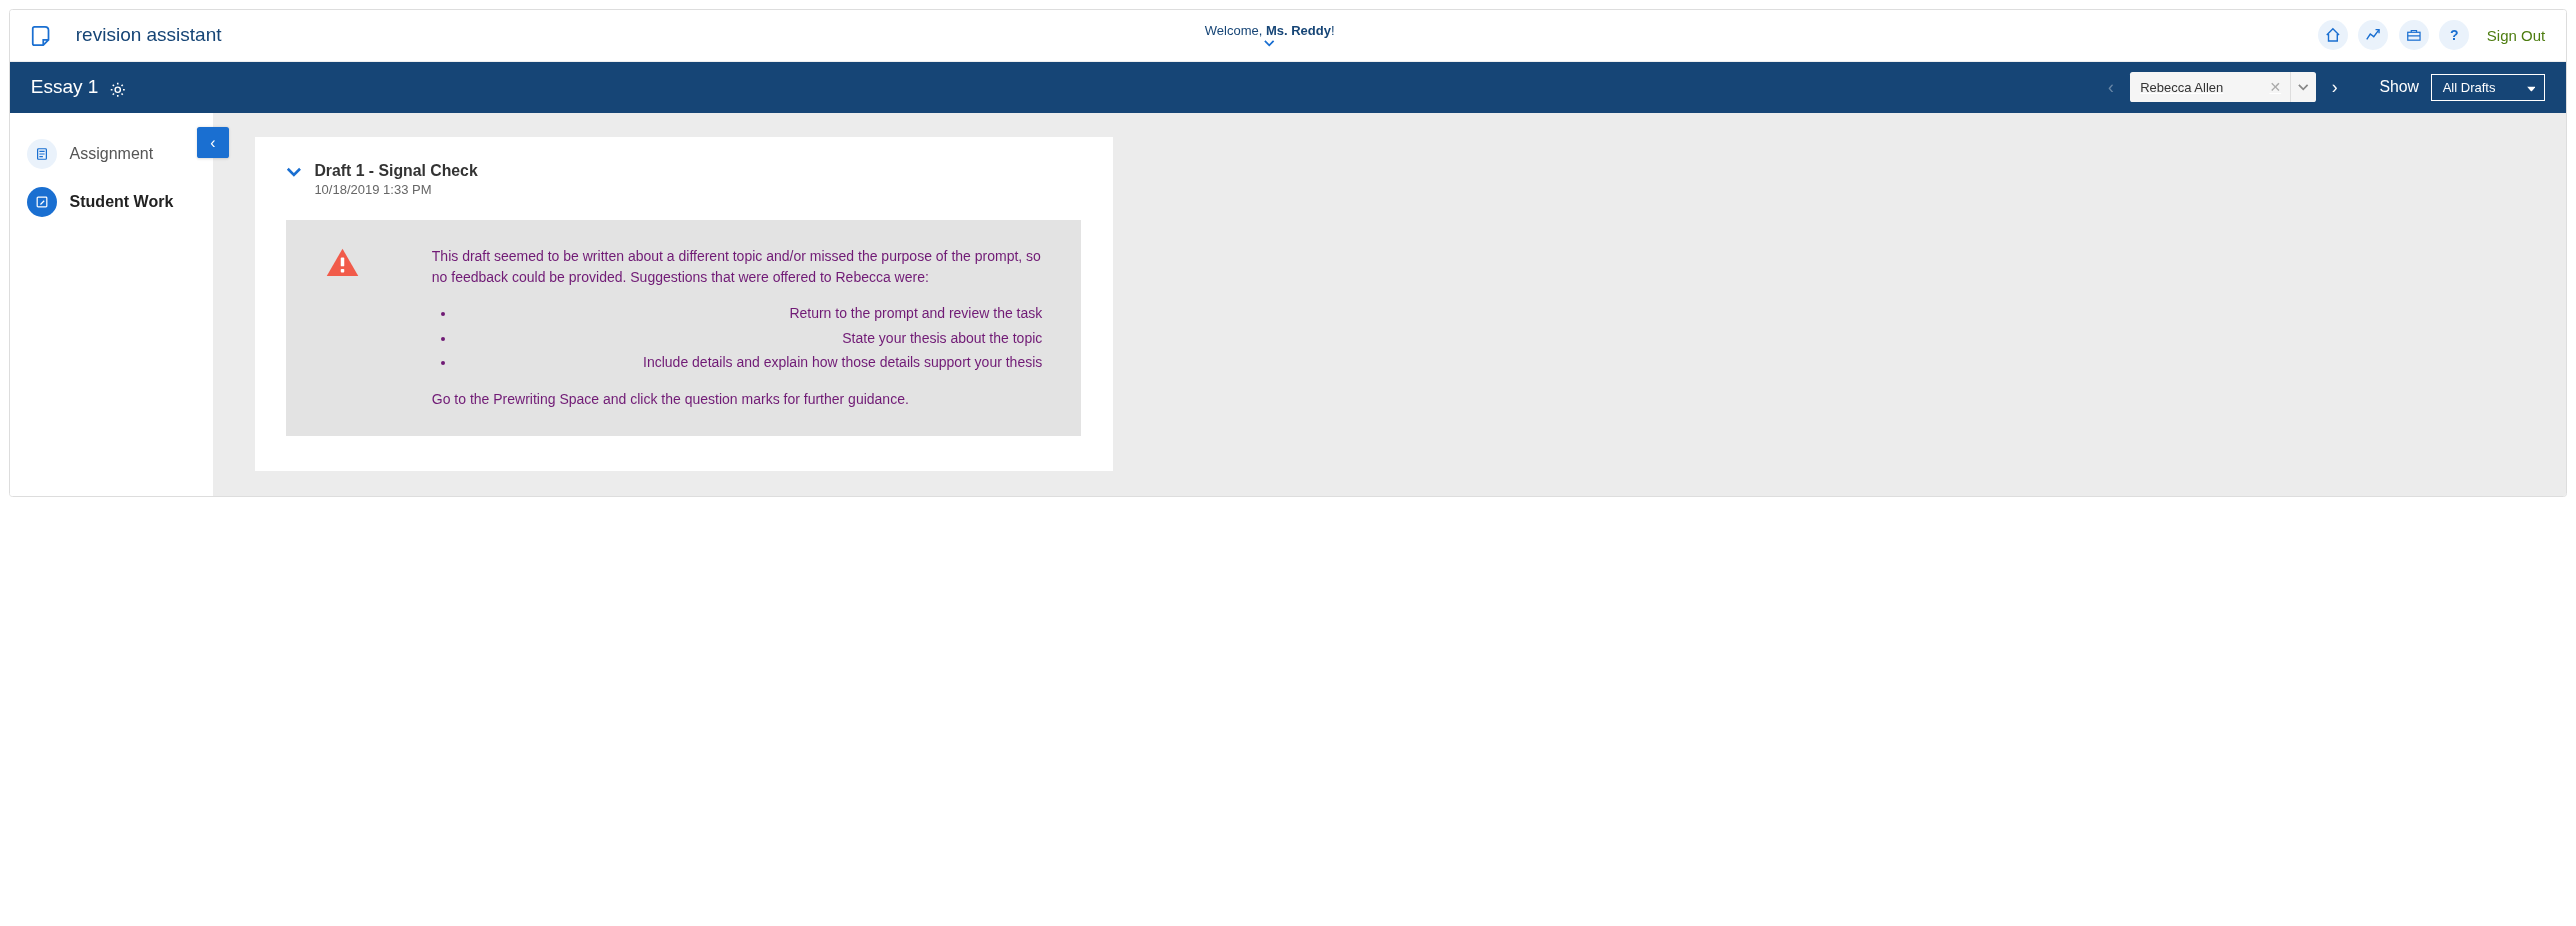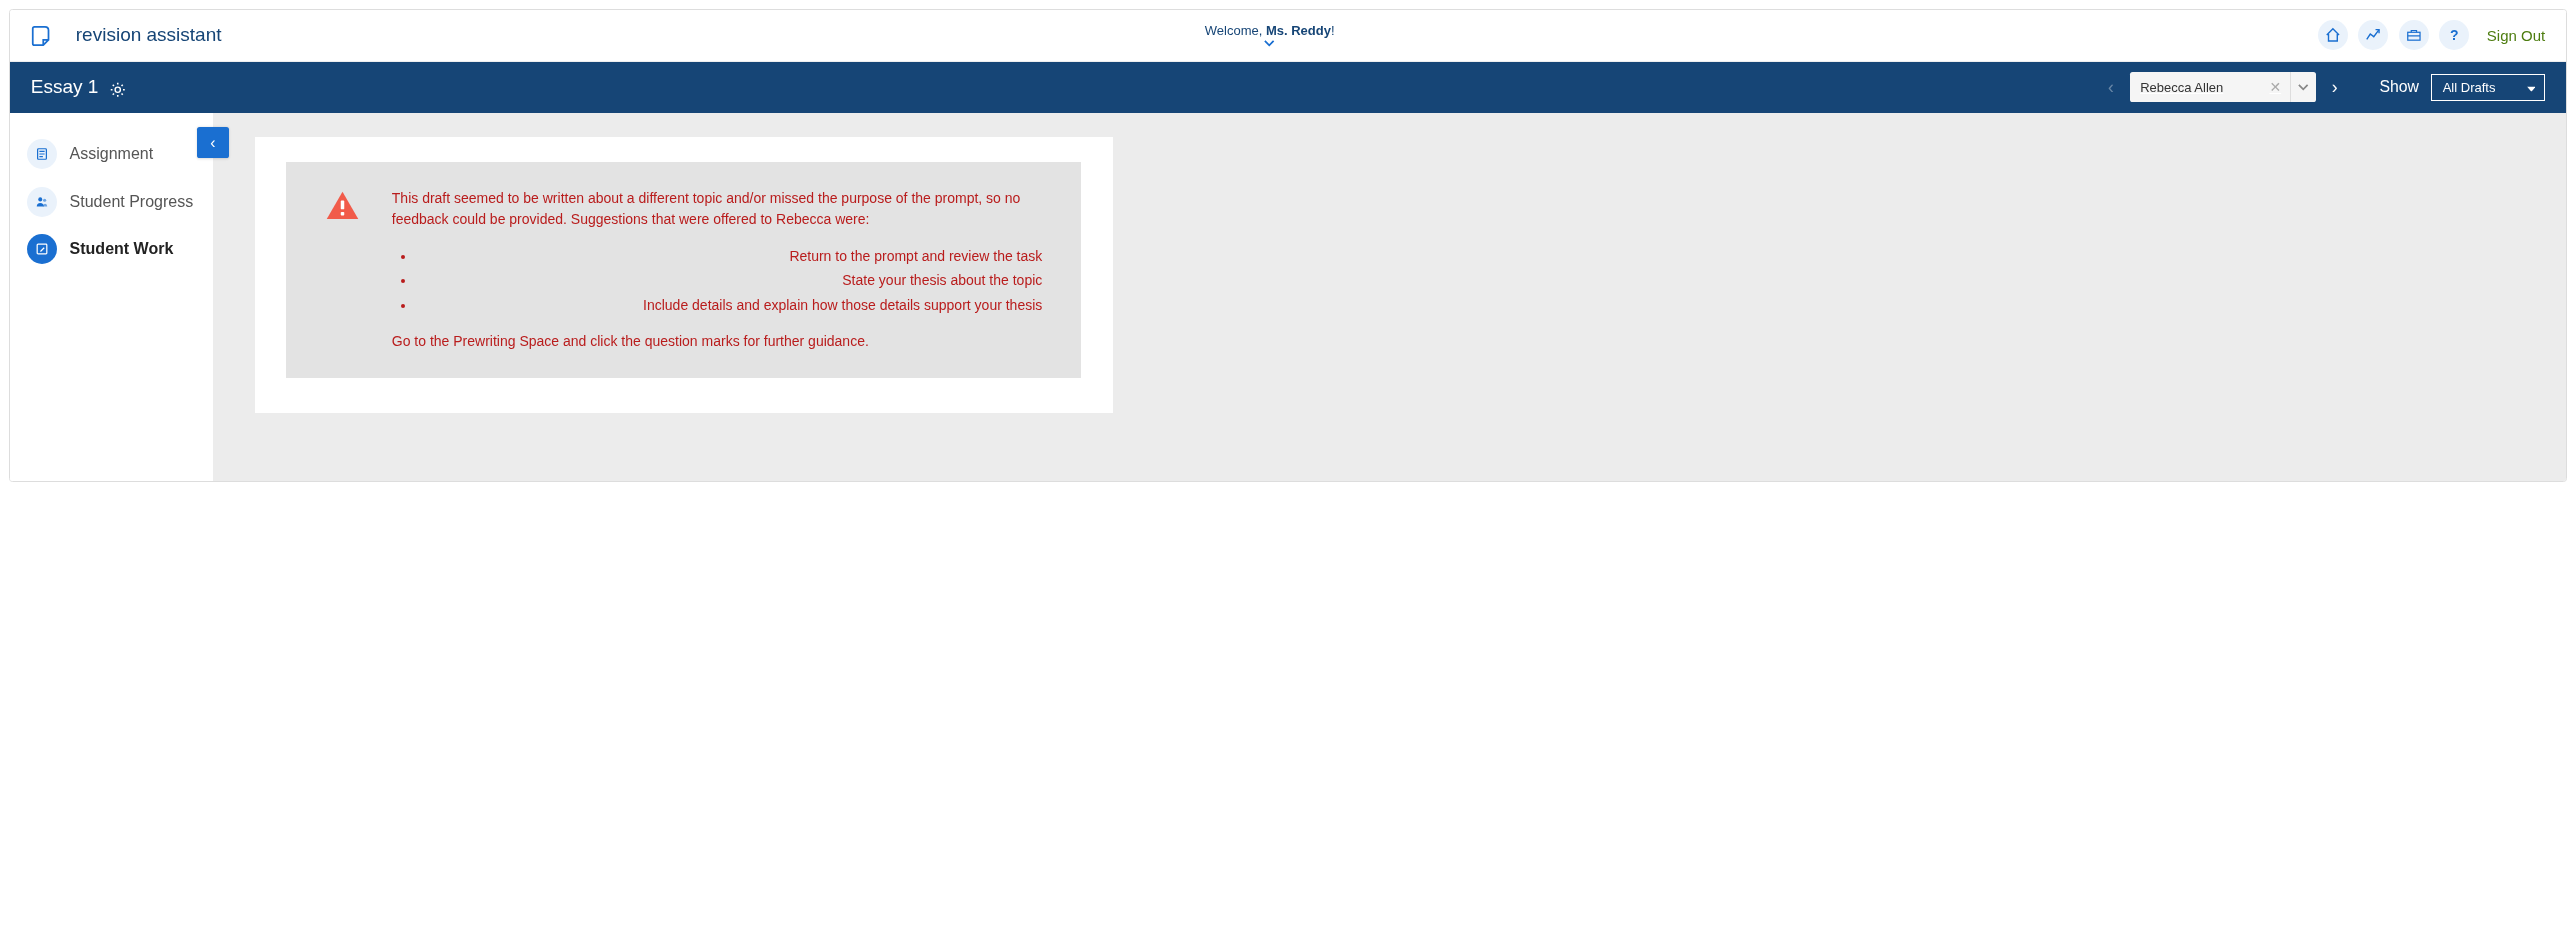--- a/index.html
+++ b/index.html
@@ -254,23 +254,24 @@
       padding: 26px 39px;
       display: flex;
       gap: 31.5px;
       align-items: flex-start;
     }
     .warning-icon {
       flex-shrink: 0;
       margin-top: 1.8px;
     }
     .feedback-text {
-      color: #b91c1c;
+      color: #701a75;
       font-size: 14px;
       line-height: 1.5;
+      margin-left: 40px;
     }
     .feedback-text ul {
       margin: 15.8px 0 15.8px 24.5px;
     }
     .feedback-text ul li {
       font-weight: 400;
       margin-bottom: 3.5px;
       text-align: right;
     }
     .feedback-intro { margin-bottom: 3.5px; }
@@ -367,45 +368,45 @@
       <div class="sidebar-item">
         <span class="sidebar-icon">
           <svg width="14" height="14" viewBox="0 0 16 16">
               <rect x="3" y="2" width="10" height="12" rx="1" fill="none" stroke="currentColor" stroke-width="1.4"></rect>
               <path d="M5 5 L11 5 M5 8 L11 8 M5 11 L9 11" stroke="currentColor" stroke-width="1.3"></path>
             </svg>
         </span>
         <span>Assignment</span>
       </div>
 
-      <div class="sidebar-item">
-        <span class="sidebar-icon">
-          <svg width="14" height="14" viewBox="0 0 16 16">
-              <circle cx="6" cy="5" r="2.3" fill="currentColor"></circle>
-              <circle cx="11" cy="6" r="1.8" fill="currentColor" opacity="0.6"></circle>
-              <path d="M2 13 Q2 9 6 9 Q10 9 10 13 Z" fill="currentColor"></path>
-              <path d="M9 13 Q9 10 11.5 10 Q14 10 14 13 Z" fill="currentColor" opacity="0.6"></path>
-            </svg>
-        </span>
-        <span>Student Progress</span>
-      </div>
 
       <div class="sidebar-item active">
         <span class="sidebar-icon">
           <svg width="14" height="14" viewBox="0 0 16 16">
               <rect x="2.5" y="2.5" width="11" height="11" rx="1" fill="none" stroke="currentColor" stroke-width="1.4"></rect>
               <path d="M6 10 L10 6 L11 7 L7 11 L6 11 Z" fill="currentColor"></path>
             </svg>
         </span>
         <span>Student Work</span>
       </div>
     </div>
 
     <div class="content">
       <div class="content-card">
+        <div class="draft-header">
+          <span class="draft-chevron">
+            <svg width="15.8" height="10.5" viewBox="0 0 18 12">
+                <path d="M2 2 L9 9 L16 2" fill="none" stroke="#1a6fd1" stroke-width="3"></path>
+              </svg>
+          </span>
+          <div class="draft-title-box">
+            <div class="draft-title">Draft 1 - Signal Check</div>
+            <div class="draft-time">10/18/2019 1:33 PM</div>
+          </div>
+        </div>
 
         <div class="feedback-box">
           <span class="warning-icon">
             <svg width="35" height="31.5" viewBox="0 0 40 36">
               <path d="M20 2 L38 33 L2 33 Z" fill="#f15b4a"></path>
               <rect x="18" y="12" width="4" height="10" rx="1" fill="#fff"></rect>
               <rect x="18" y="25" width="4" height="4" rx="1" fill="#fff"></rect>
             </svg>
           </span>
           <div class="feedback-text">

